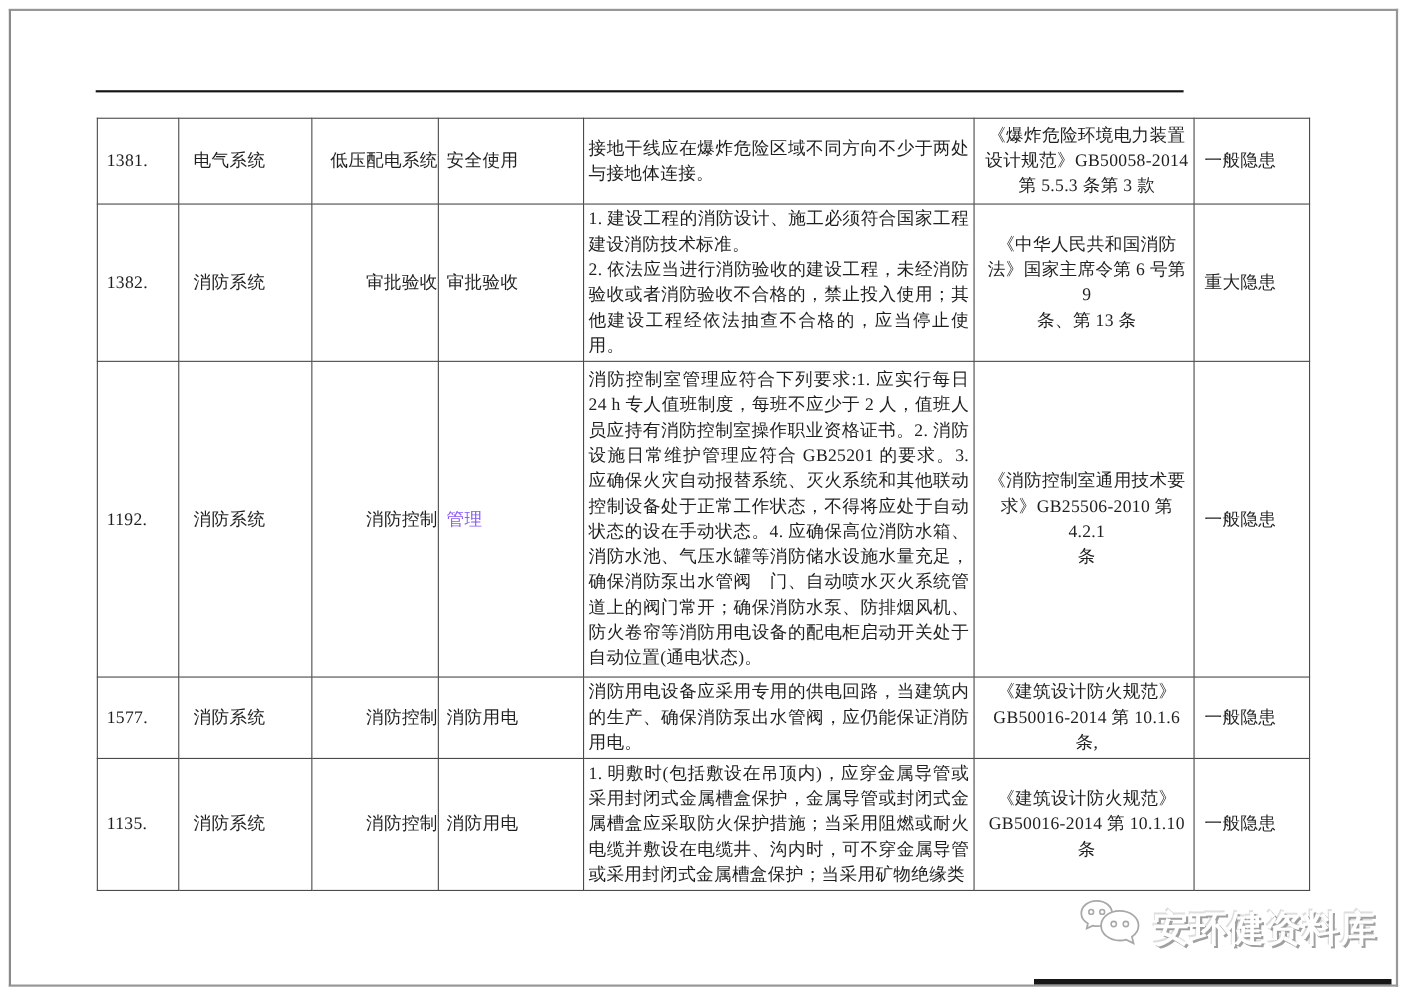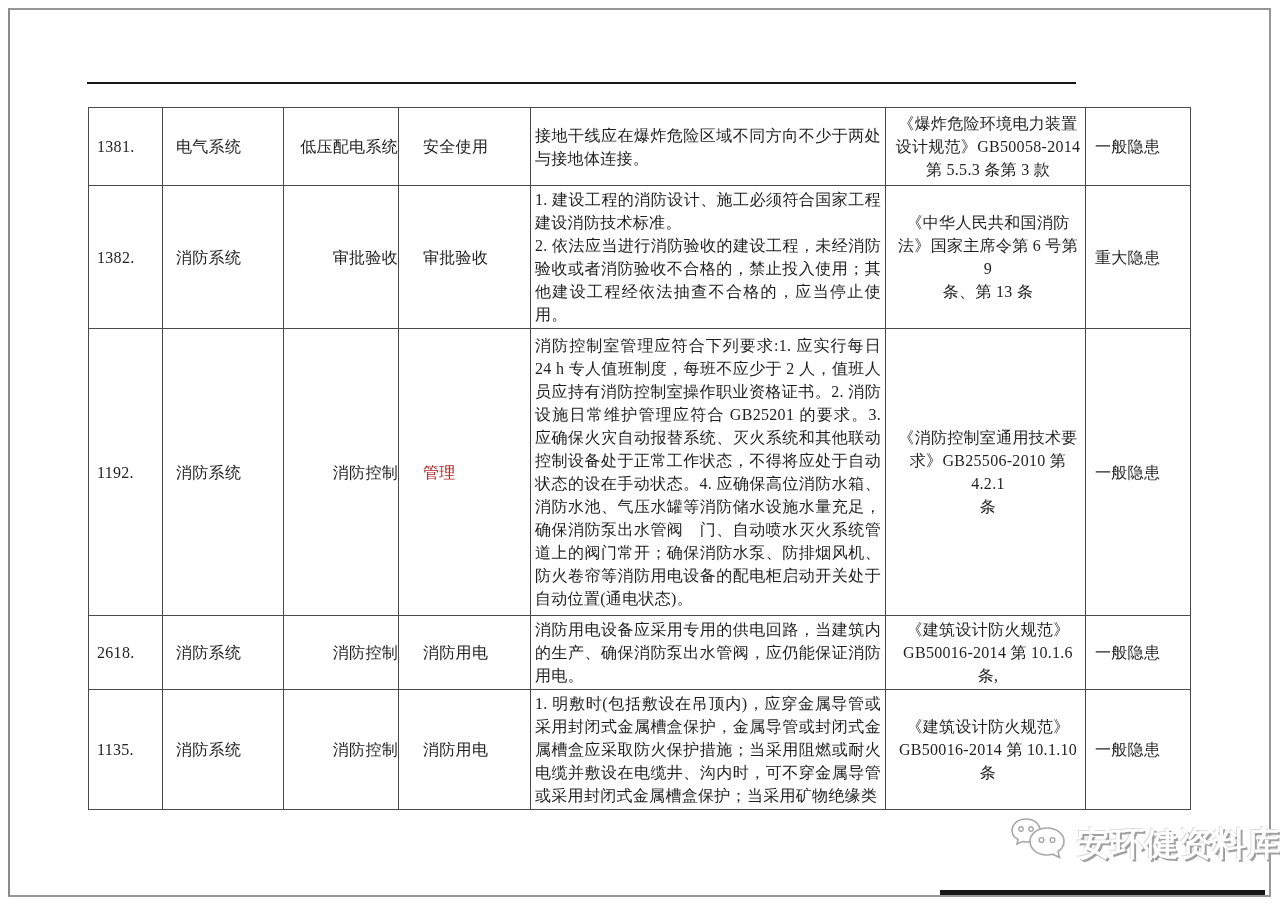--- a/index.html
+++ b/index.html
@@ -30,34 +30,34 @@
     border: 1px solid #4a4a4a;
     vertical-align: middle;
     font-size: 16px;
     line-height: 23px;
     letter-spacing: 0.3px;
     overflow: hidden;
   }
   td.c-no   { padding-left: 8px;  }
   td.c-sys  { padding-left: 13px; }
   td.c-sub  { padding-left: 7px; text-align: right;  }
-  td.c-cat  { padding-left: 24px;  }
+  td.c-cat  { padding-left: 7px;  }
   td.c-desc {
     padding: 2px 4px;
     text-align: justify;
     white-space: pre-line;
   }
   td.c-ref {
     padding-left: 9px; padding-right: 4px;
     white-space: pre-line;
     text-align: center;
   }
   td.c-level { padding-left: 9px; }
   .watermark {
-    position: absolute; left: 1010px; top: 816px;
+    position: absolute; left: 981px; top: 816px;
     display: flex; align-items: center; gap: 9px;
   }
   .watermark-text {
     font-size: 33px; font-weight: bold; letter-spacing: 1px;
     color: #ffffff;
     text-shadow: 2px 2px 0 #a0a0a0, -1px -1px 0 #dedede;
     white-space: nowrap;
   }
   .watermark-underline {
     position: absolute; left: 940px; top: 890px; width: 325px; height: 5px;
@@ -103,29 +103,29 @@
 2. 依法应当进行消防验收的建设工程，未经消防验收或者消防验收不合格的，禁止投入使用；其他建设工程经依法抽查不合格的，应当停止使用。</td>
         <td class="c-ref">《中华人民共和国消防
 法》国家主席令第 6 号第 9
 条、第 13 条</td>
         <td class="c-level">重大隐患</td>
       </tr>
       <tr style="height:287px">
         <td class="c-no">1192.</td>
         <td class="c-sys">消防系统</td>
         <td class="c-sub">消防控制</td>
-        <td class="c-cat" style="color:#b91c1c">管理</td>
+        <td class="c-cat" style="color:#8b5cf6">管理</td>
         <td class="c-desc">消防控制室管理应符合下列要求:1. 应实行每日24 h 专人值班制度，每班不应少于 2 人，值班人员应持有消防控制室操作职业资格证书。2. 消防设施日常维护管理应符合 GB25201 的要求。3. 应确保火灾自动报替系统、灭火系统和其他联动控制设备处于正常工作状态，不得将应处于自动状态的设在手动状态。4. 应确保高位消防水箱、消防水池、气压水罐等消防储水设施水量充足，确保消防泵出水管阀　门、自动喷水灭火系统管道上的阀门常开；确保消防水泵、防排烟风机、防火卷帘等消防用电设备的配电柜启动开关处于自动位置(通电状态)。</td>
         <td class="c-ref">《消防控制室通用技术要
 求》GB25506-2010 第 4.2.1
 条</td>
         <td class="c-level">一般隐患</td>
       </tr>
       <tr style="height:71px">
-        <td class="c-no">2618.</td>
+        <td class="c-no">1577.</td>
         <td class="c-sys">消防系统</td>
         <td class="c-sub">消防控制</td>
         <td class="c-cat">消防用电</td>
         <td class="c-desc">消防用电设备应采用专用的供电回路，当建筑内的生产、确保消防泵出水管阀，应仍能保证消防用电。</td>
         <td class="c-ref">《建筑设计防火规范》
 GB50016-2014 第 10.1.6
 条,</td>
         <td class="c-level">一般隐患</td>
       </tr>
       <tr style="height:115px">

